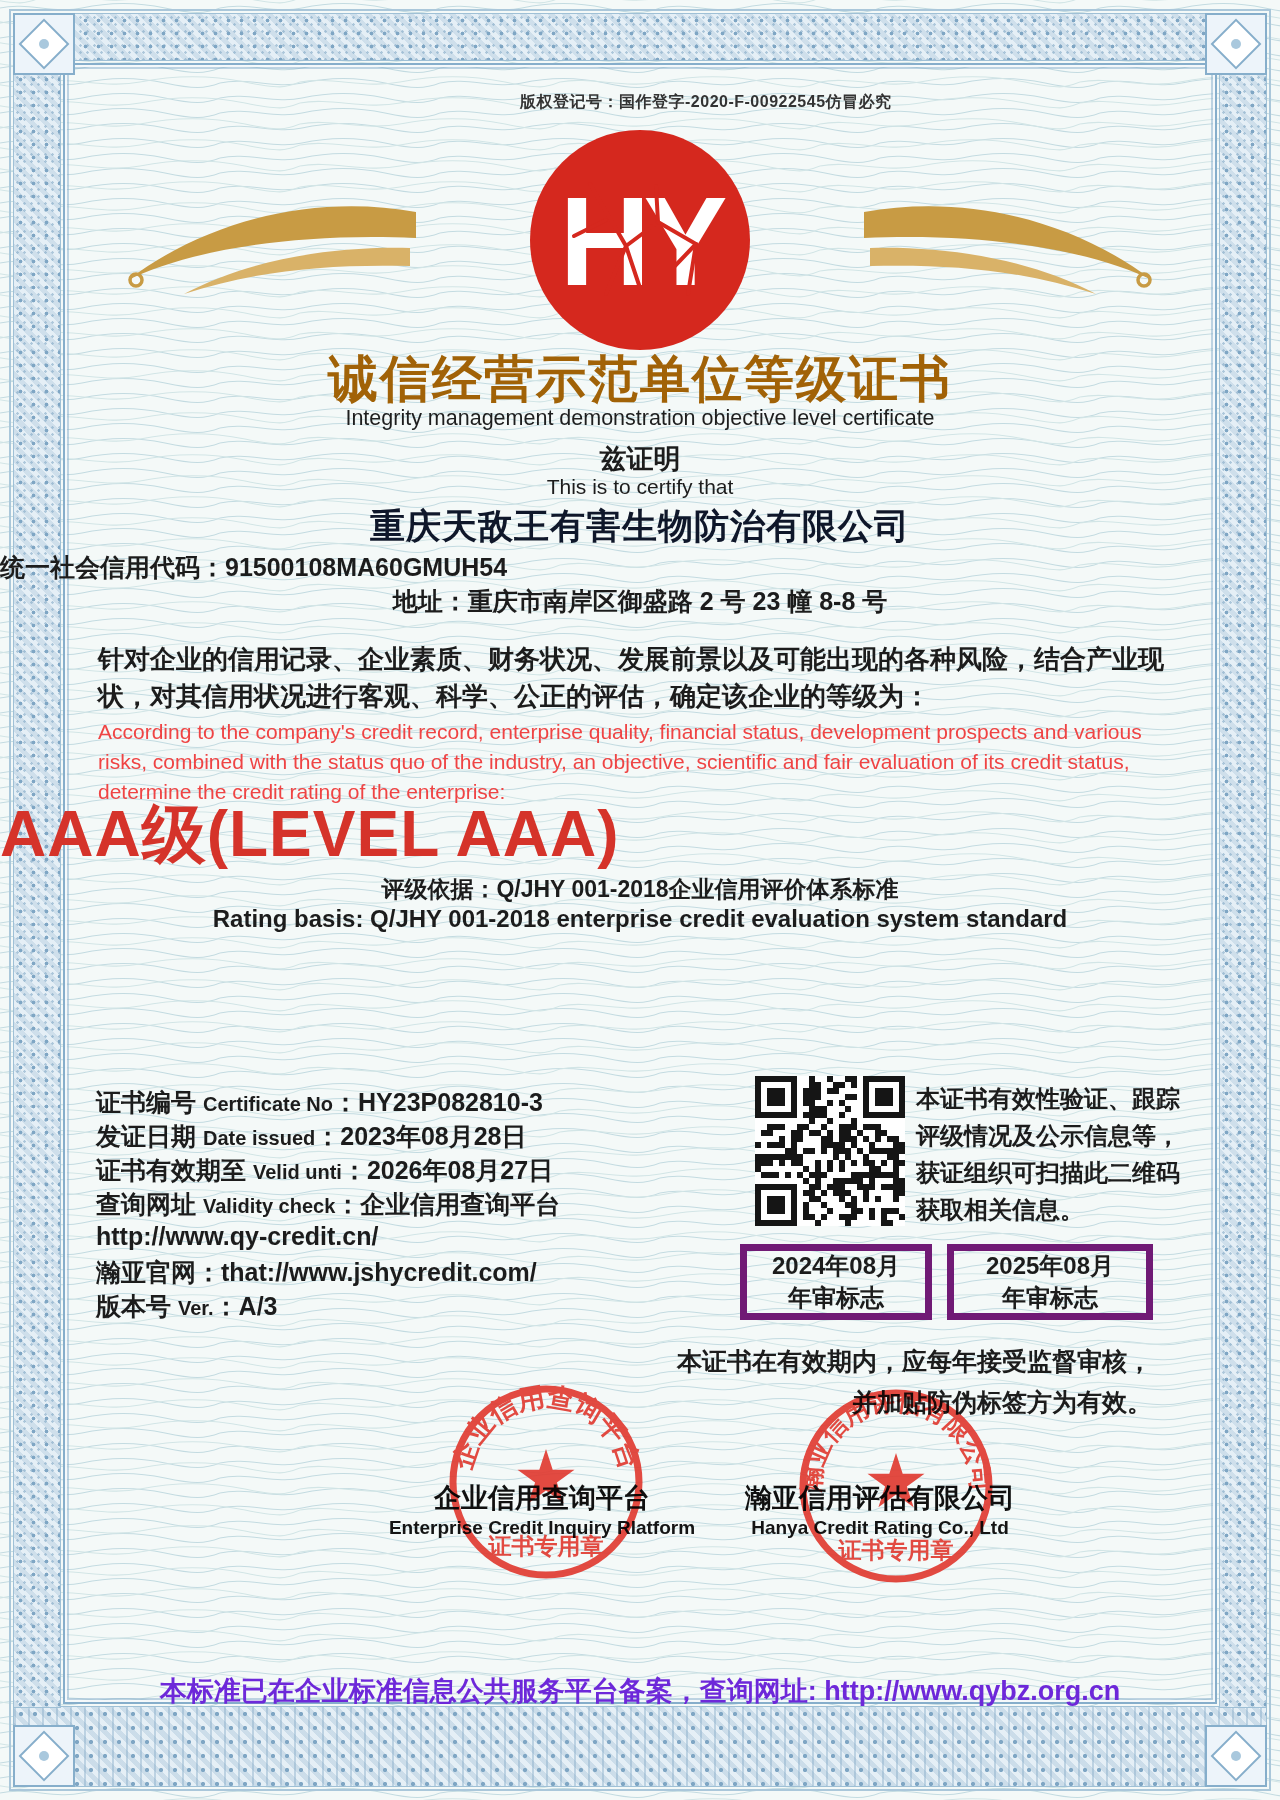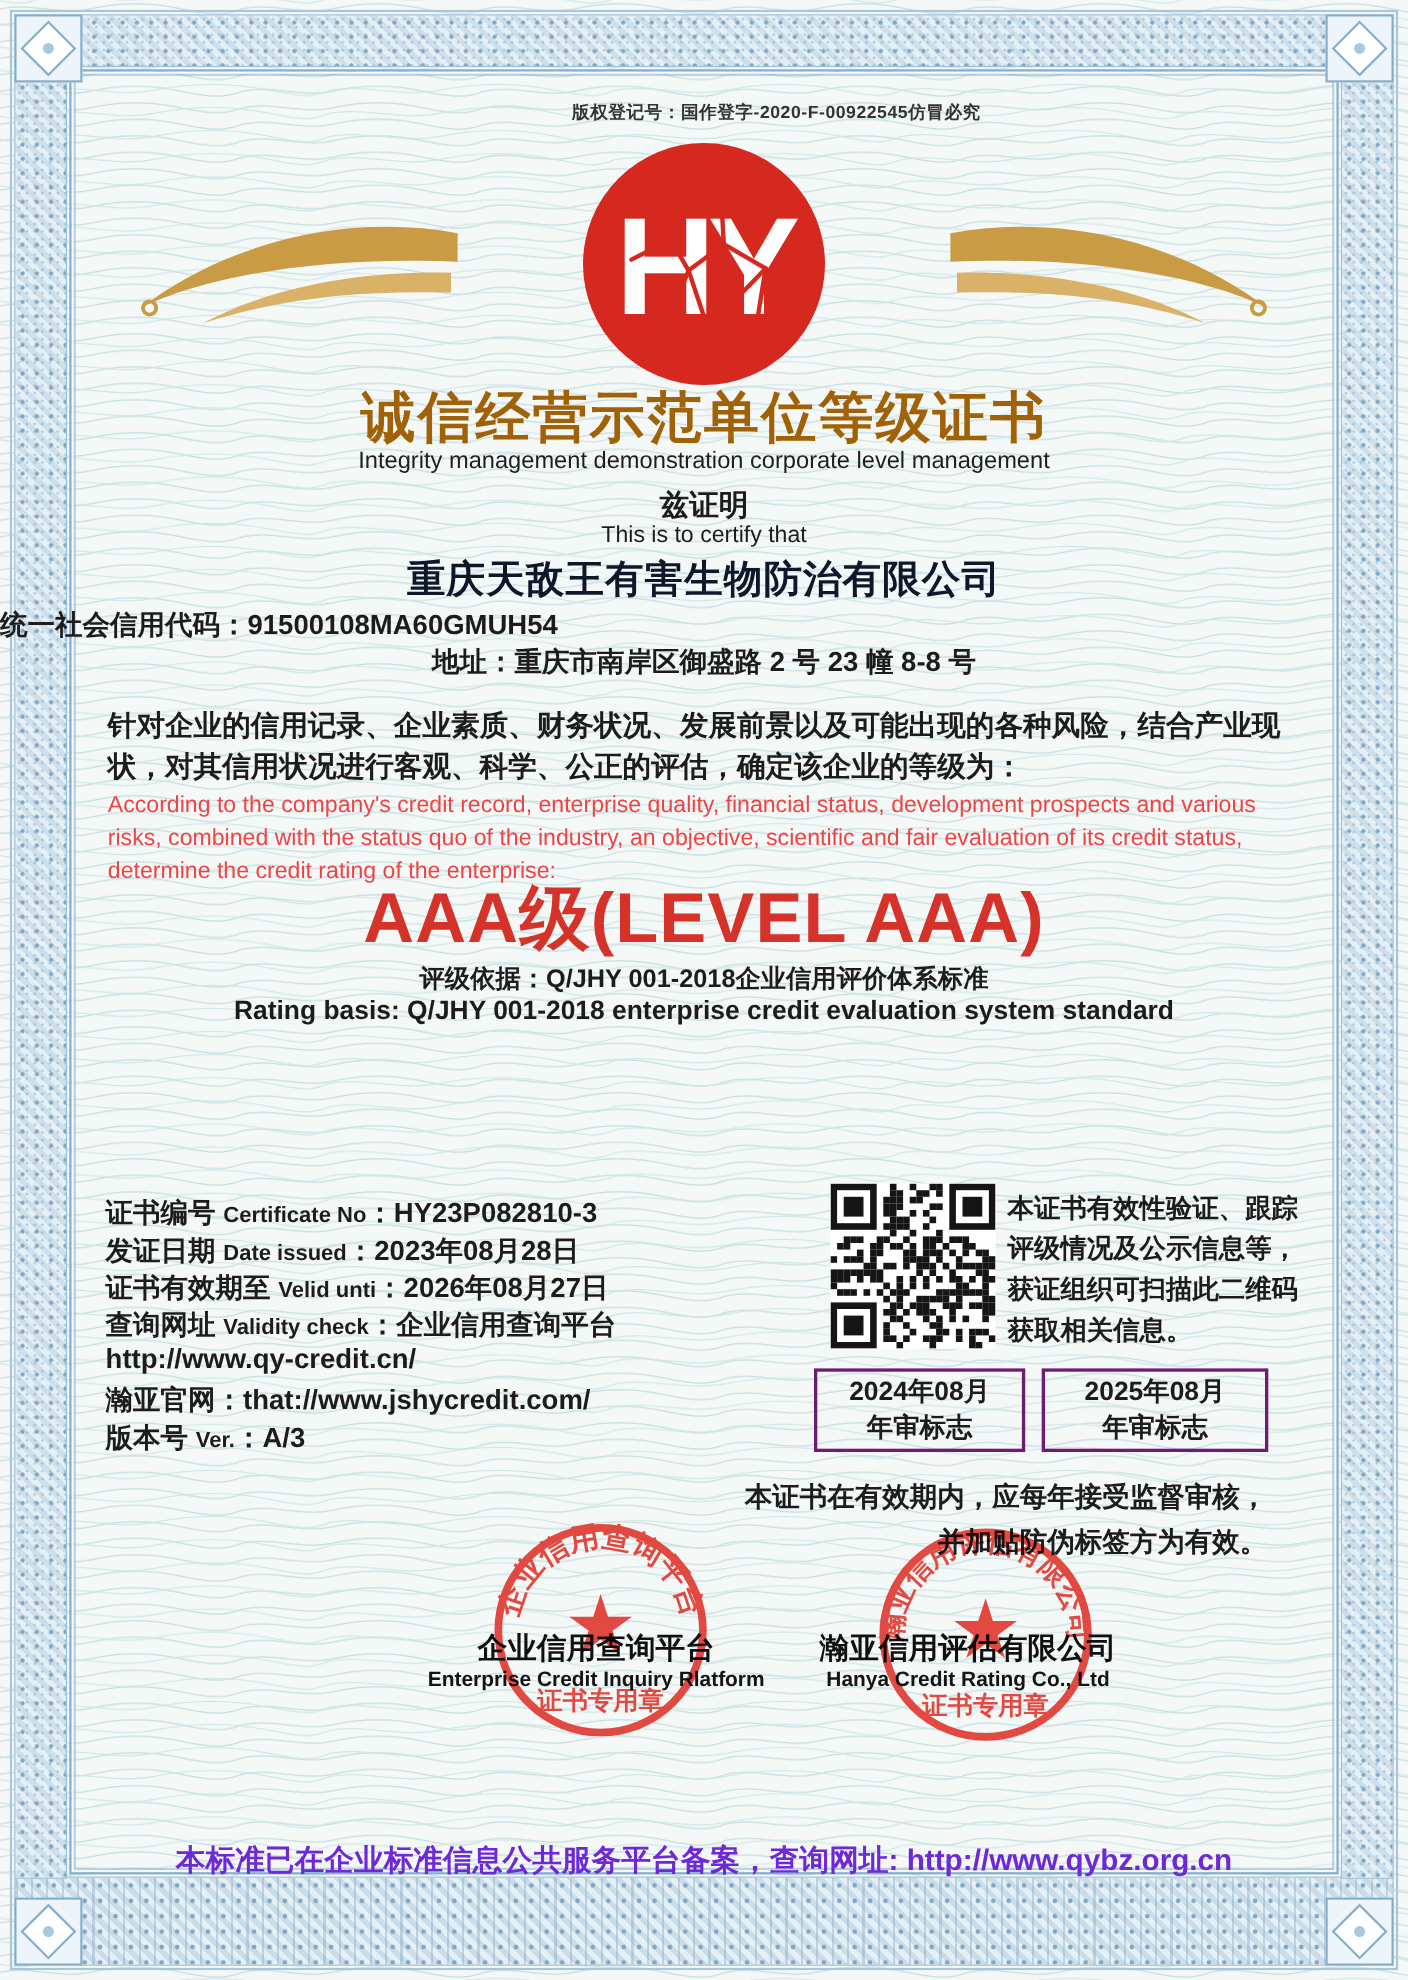--- a/index.html
+++ b/index.html
@@ -45,32 +45,32 @@
   .fl-left{left:118px;} .fl-right{left:862px;transform:scaleX(-1);}
   .title{left:0;top:346px;width:100%;text-align:center;font-size:50px;font-weight:700;letter-spacing:2px;color:#a16207;}
   .title-en{left:0;top:406px;width:100%;text-align:center;font-size:21.5px;font-weight:500;color:#1e1e1e;}
   .certify-zh{left:0;top:441px;width:100%;text-align:center;font-size:27px;font-weight:600;}
   .certify-en{left:0;top:475px;width:100%;text-align:center;font-size:21px;font-weight:500;}
   .company{left:0;top:503px;width:100%;text-align:center;font-size:35px;font-weight:900;letter-spacing:1px;color:#0f172a;}
   .credit-code{left:0;top:551px;width:100%;text-align:left;font-size:25px;font-weight:700;}
   .address{left:0;top:585px;width:100%;text-align:center;font-size:25px;font-weight:700;}
   .stmt-zh{left:98px;top:641px;width:1086px;font-size:26px;line-height:37px;font-weight:600;text-align:left;}
   .stmt-en{left:98px;top:717px;width:1088px;font-size:21px;line-height:30px;font-weight:400;color:#ef4444;}
-  .level{left:0;top:791px;width:100%;text-align:center;font-size:64px;font-weight:800;letter-spacing:1px;}
+  .level{left:0;top:791px;width:100%;font-size:64px;font-weight:800;letter-spacing:1px;}
   .basis-zh{left:0;top:874px;width:100%;text-align:center;font-size:23px;font-weight:700;}
   .basis-en{left:0;top:905px;width:100%;text-align:center;font-size:24px;font-weight:700;}
 
   .det{position:absolute;left:96px;height:34px;white-space:nowrap;}
   .dzh{font-size:25px;font-weight:700;}
   .den{font-size:20px;font-weight:600;margin-left:7px;}
   .dval{font-size:25px;font-weight:600;}
 
   .qr{left:755px;top:1076px;width:150px;height:150px;background:#fff;}
   .qr-note{left:916px;top:1080px;width:274px;font-size:24px;line-height:37px;font-weight:700;}
-  .audit-box{position:absolute;top:1244px;height:76px;border:3px solid #701a75;box-sizing:border-box;
+  .audit-box{position:absolute;top:1244px;height:76px;border:7px solid #701a75;box-sizing:border-box;
              display:flex;flex-direction:column;justify-content:center;align-items:center;gap:2px;}
   .ab1{left:740px;width:192px;} .ab2{left:947px;width:206px;}
   .audit-box span{font-size:24px;font-weight:600;line-height:30px;}
   .audit-note{left:600px;top:1341px;width:552px;text-align:right;font-size:25px;line-height:41px;font-weight:700;}
 
   .seal{z-index:4;mix-blend-mode:multiply;opacity:.92;}
   .seal-left{left:446px;top:1382px;width:200px;height:200px;}
   .seal-right{left:796px;top:1386px;width:200px;height:200px;}
   .sig-name{top:1480px;text-align:center;font-size:27px;font-weight:800;color:#101010;}
   .sig-en{top:1517px;text-align:center;font-size:19px;font-weight:600;color:#141414;}
@@ -130,21 +130,21 @@
         <path d="M62,56 L98,118 L78,166"></path>
         <path d="M98,118 L130,94 L128,58"></path>
         <path d="M130,94 L168,116 L160,166"></path>
         <path d="M145,140 L168,116"></path>
         <path d="M78,92 L46,108"></path>
         <path d="M112,160 L98,118"></path>
       </g>
     </svg>
 
     <div class="abs title">诚信经营示范单位等级证书</div>
-    <div class="abs title-en">Integrity management demonstration corporate level management</div>
+    <div class="abs title-en">Integrity management demonstration objective level certificate</div>
     <div class="abs certify-zh">兹证明</div>
     <div class="abs certify-en">This is to certify that</div>
 
     <div class="abs company">重庆天敌王有害生物防治有限公司</div>
     <div class="abs credit-code">统一社会信用代码：91500108MA60GMUH54</div>
     <div class="abs address">地址：重庆市南岸区御盛路 2 号 23 幢 8-8 号</div>
 
     <div class="abs stmt-zh">针对企业的信用记录、企业素质、财务状况、发展前景以及可能出现的各种风险，结合产业现状，对其信用状况进行客观、科学、公正的评估，确定该企业的等级为：</div>
     <div class="abs stmt-en">According to the company's credit record, enterprise quality, financial status, development prospects and various risks, combined with the status quo of the industry, an objective, scientific and fair evaluation of its credit status, determine the credit rating of the enterprise:</div>
 

